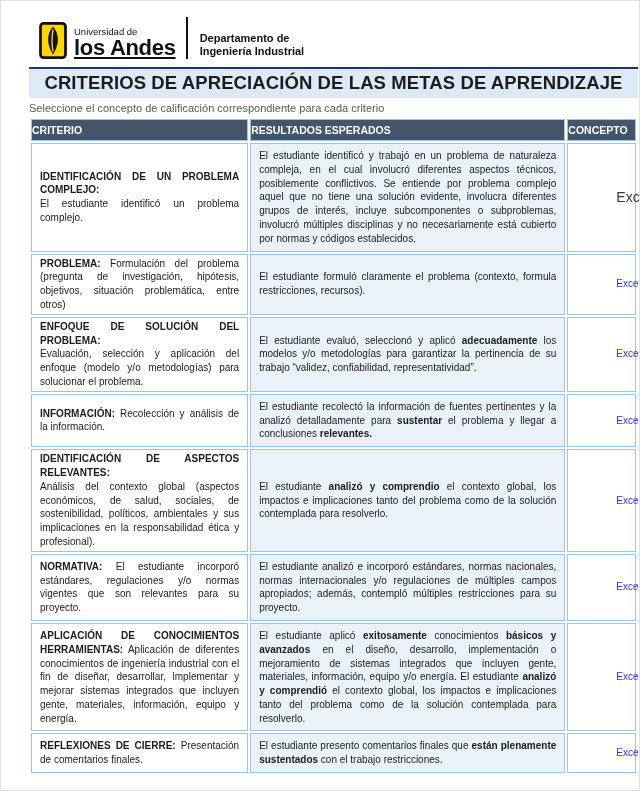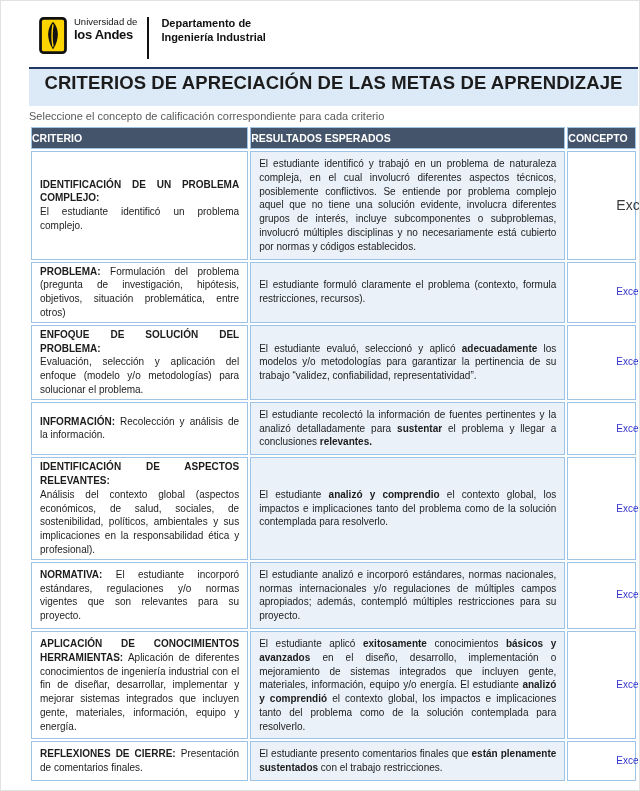--- a/index.html
+++ b/index.html
@@ -10,31 +10,31 @@
     --cell-border:#9DC3E6;
     --link-blue:#3333CC;
     --logo-yellow:#FFD500;
     --subtitle-gray:#595959;
   }
   html,body{margin:0;padding:0;}
   body{font-family:"Liberation Sans",sans-serif;background:#fff;}
   .page{width:640px;height:791px;box-sizing:border-box;border:1px solid #e2e2e2;
         overflow:hidden;background:#fff;}
   
-  .logo-row{display:flex;align-items:flex-start;gap:7px;padding:16px 0 6px 38px;}
+  .logo-row{display:flex;align-items:flex-end;gap:7px;padding:16px 0 6px 38px;}
   .shield{flex:0 0 auto;}
   .uni-text{line-height:1;color:#111;}
   .uni-line1{font-size:9.5px;display:block;margin-bottom:1px;}
-  .uni-line2{font-size:13px;font-weight:bold;display:block;letter-spacing:-0.3px;}
+  .uni-line2{font-size:22px;font-weight:bold;display:block;letter-spacing:-0.3px;text-decoration:underline;}
   .logo-divider{width:2px;height:42px;background:#111;margin:0 5px 0 3px;}
   .dept-text{line-height:1.25;color:#111;font-weight:bold;font-size:11px;}
   
   .banner{margin:2px 0 0 28px;width:609px;box-sizing:border-box;
           background:var(--banner-bg);border-top:2px solid var(--banner-line);
-          text-align:center;padding:3px 4px 12px;}
+          text-align:center;padding:3px 4px 4px;}
   .banner h1{margin:0;font-size:18.5px;font-weight:600;color:#1c1c1c;letter-spacing:0.1px;}
   .subtitle{margin-left:28px;width:609px;font-size:11px;
             color:var(--subtitle-gray);padding:4px 0 3px;}
   
   table.rubric{margin-left:28px;width:609px;table-layout:fixed;
                border-collapse:separate;border-spacing:2px;}
   col.c1{width:215px;} col.c2{width:312px;} col.c3{width:68px;}
   .rubric th{background:var(--header-bg);color:#fff;font-size:10.5px;font-weight:bold;
              border:1px solid var(--cell-border);padding:4px 0;text-align:left;}
   .rubric td{border:1px solid var(--cell-border);vertical-align:middle;

